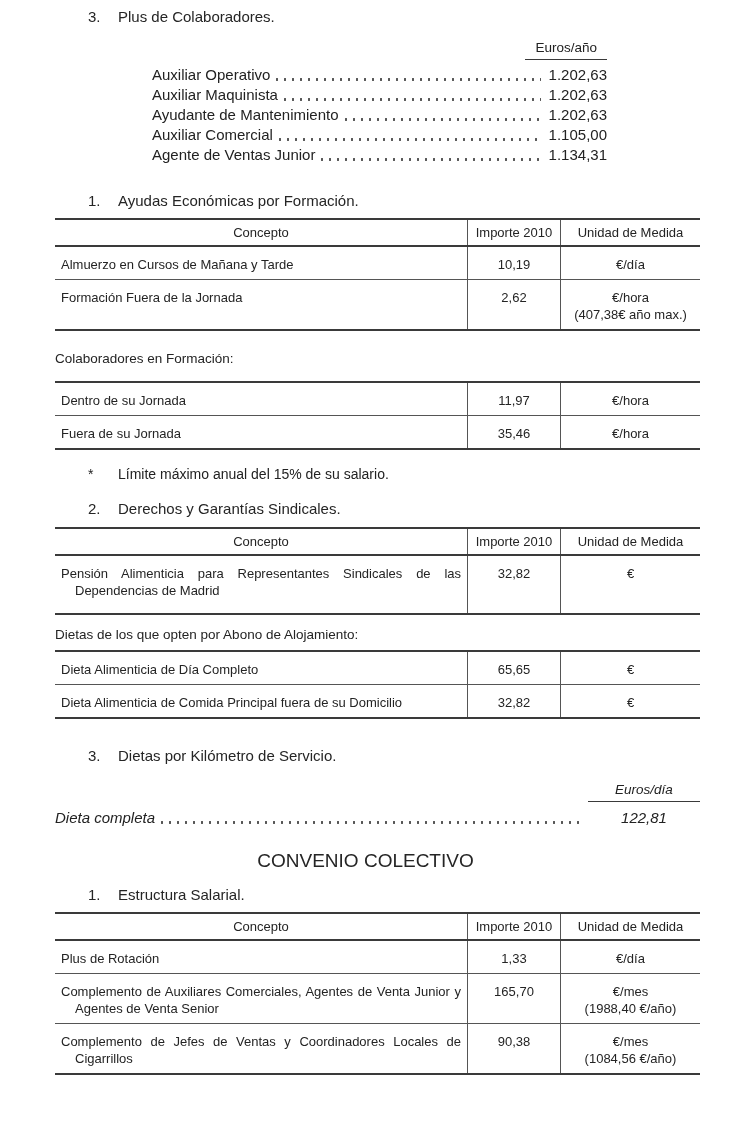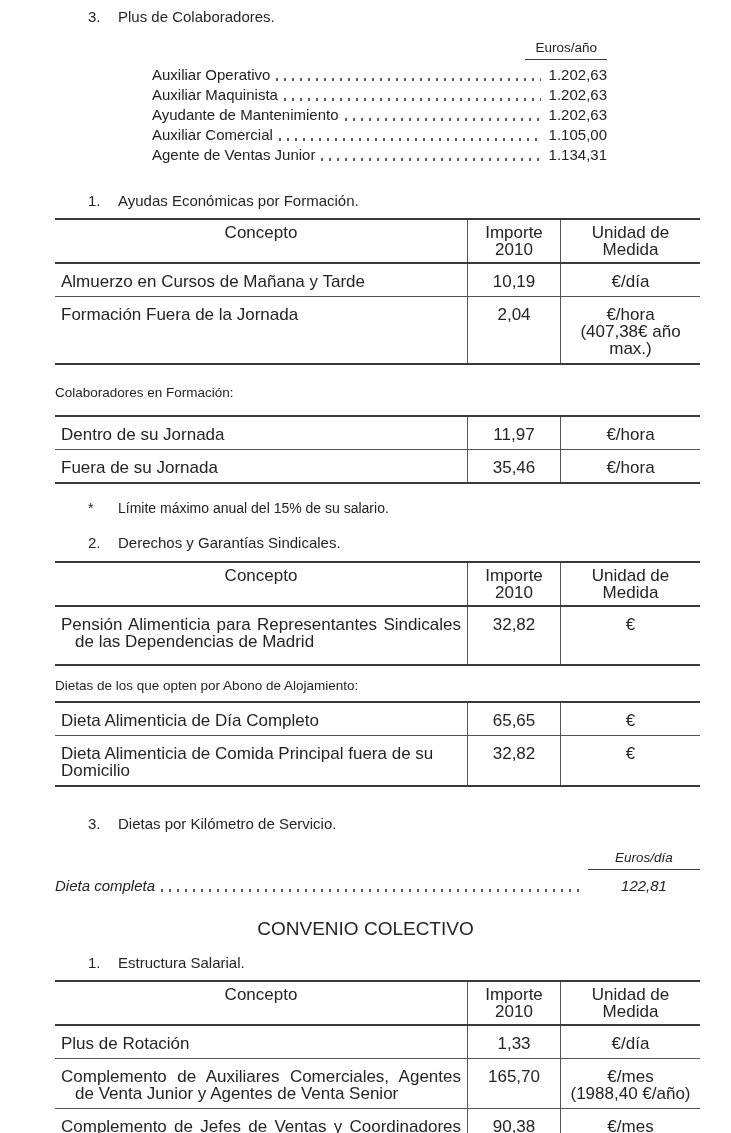--- a/index.html
+++ b/index.html
@@ -45,21 +45,21 @@
   .prod-block { margin-left: 152px; width: 455px; }
   .dieta-block { margin-left: 55px; width: 645px; font-style: italic; }
   .dieta-block .unit-head { width: 96px; padding: 0 8px 4px 8px; }
   .dieta-block .leader-val { width: 112px; text-align: center; }
 
   
   .dtable {
     margin-left: 55px; width: 645px;
     border-top: 2px solid #3a3a3a;
     border-bottom: 2px solid #3a3a3a;
-    font-size: 17px;
+    font-size: 13px;
     color: #242424;
   }
   .drow { display: flex; align-items: stretch; }
   .drow.hdr { border-bottom: 2px solid #3a3a3a; }
   .drow.sep { border-top: 1px solid #555; }
   .cell { box-sizing: border-box; padding: 9px 6px 6px 6px; line-height: 17px; }
   .c1 { width: 412px; }
   .c2 { width: 93px; border-left: 1px solid #555; text-align: center; }
   .c3 { flex: 1; border-left: 1px solid #555; text-align: center; }
   .hdr .cell { padding: 4px 4px 4px 4px; text-align: center; }
@@ -140,21 +140,21 @@
     <div class="drow">
       <div class="cell c1">Almuerzo en Cursos de Mañana y Tarde</div>
       <div class="cell c2">10,19</div>
       <div class="cell c3">
         <span class="sub-line">€/día</span>
 
       </div>
     </div>
     <div class="drow sep">
       <div class="cell c1" style="padding-bottom:23px">Formación Fuera de la Jornada</div>
-      <div class="cell c2">2,04</div>
+      <div class="cell c2">2,62</div>
       <div class="cell c3">
         <span class="sub-line">€/hora</span>
         <span class="sub-line">(407,38€ año max.)</span>
       </div>
     </div>
   </div>
 
   <div class="plain-label" style="margin-top:20px">Colaboradores en Formación:</div>
 
   <div class="dtable" style="margin-top:15px">

